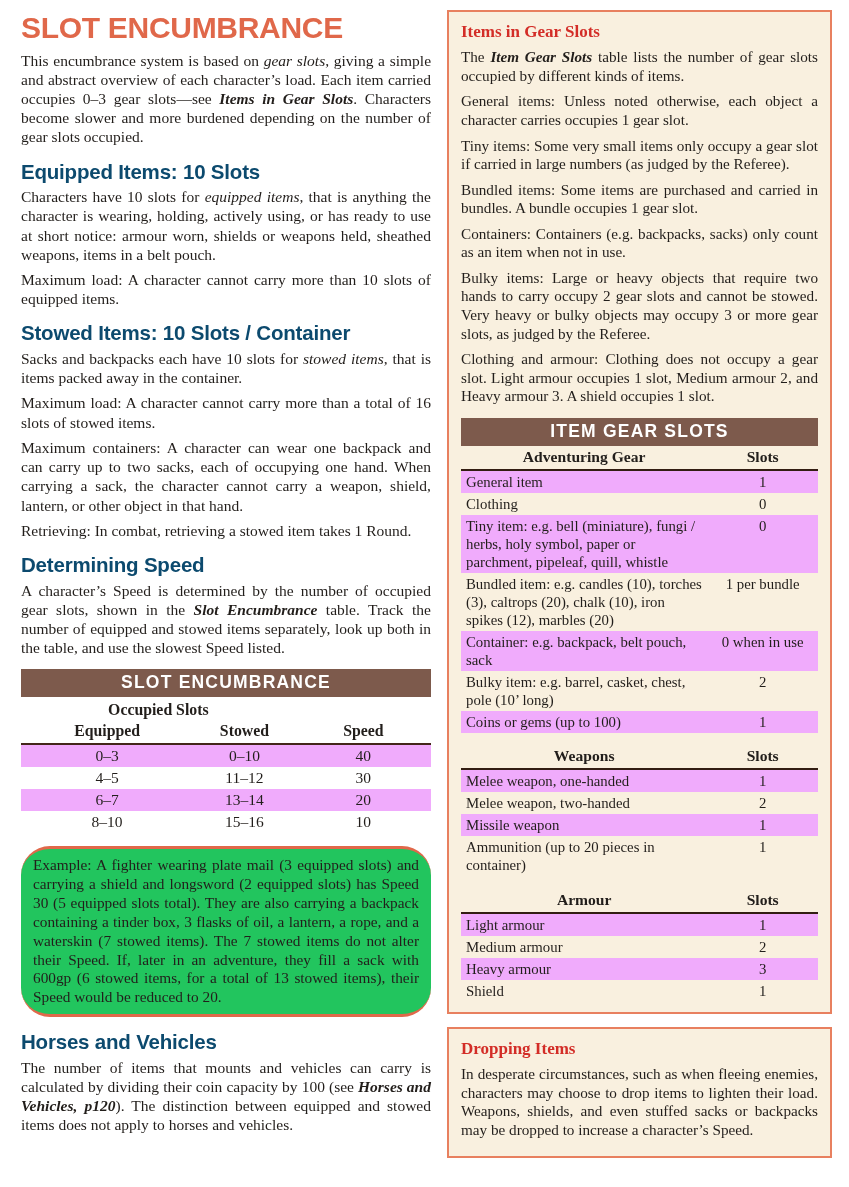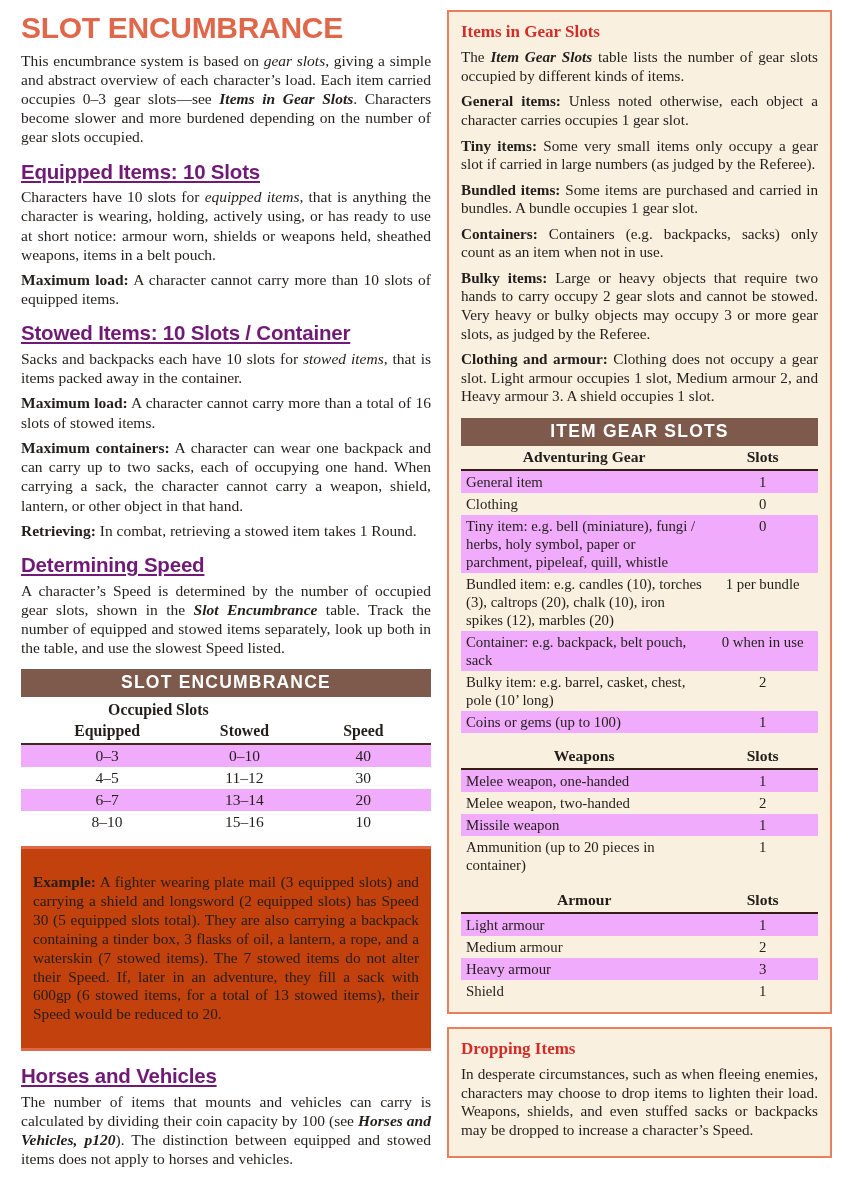--- a/index.html
+++ b/index.html
@@ -12,45 +12,45 @@
   .col.right { left:447px; width:385px; }
 
   h1.page-title {
     font-family:"Liberation Sans", sans-serif; font-weight:bold;
     font-size:30px; line-height:1.05; letter-spacing:-0.3px;
     color:#e0684a; margin:2px 0 7px 0;
   }
   h2.section-heading {
     font-family:"Liberation Sans", sans-serif; font-weight:bold;
     font-size:20.5px; line-height:1.15; letter-spacing:-0.2px;
-    color:#701a75; margin:13px 0 4px 0;text-decoration:underline;
+    color:#0c4a6e; margin:13px 0 4px 0;
   }
   p.body { font-size:15.5px; line-height:1.24; text-align:justify; margin:0 0 6px 0; }
-  .seg-b  { font-weight:bold; }
+  .seg-b  { font-weight:normal; }
   .seg-i  { font-style:italic; }
   .seg-bi { font-weight:bold; font-style:italic; }
 
   .bar {
     background:#7d5a4c; color:#ffffff; text-align:center;
     font-family:"Liberation Sans", sans-serif; font-weight:bold;
     font-size:17.5px; letter-spacing:1.2px; padding:3px 0 4px 0; margin-top:12px;
   }
   table { width:100%; border-collapse:collapse; }
 
   
   .slot-table { font-size:15.5px; margin-bottom:8px; }
   .slot-table td, .slot-table th { text-align:center; padding:2px 4px; }
   .slot-table .group-row td { font-weight:bold; font-size:15.8px; padding-top:4px; padding-bottom:1px; }
   .slot-table .cols-row th { font-weight:bold; font-size:15.8px; border-bottom:2.5px solid #44261a; padding-bottom:3px; }
   tr.shaded { background:#f0abfc; }
 
   
   .example-box {
-    background:#c2410c; border-top:3px solid #e0684a; border-bottom:3px solid #e0684a;
-    padding:24px 12px; margin-top:13px;
+    background:#22c55e; border-top:3px solid #e0684a; border-bottom:3px solid #e0684a;
+    padding:7px 12px; margin-top:13px;border-radius:29px;
   }
   .example-box p.body { margin:0; font-size:15.3px; line-height:1.23; }
 
   
   .callout {
     background:#f9f0df; border:2px solid #e8805f;
     padding:8px 12px 10px 12px; margin-bottom:13px;
   }
   .callout h3.box-heading {
     font-size:17px; line-height:1.2; color:#d32d27;

